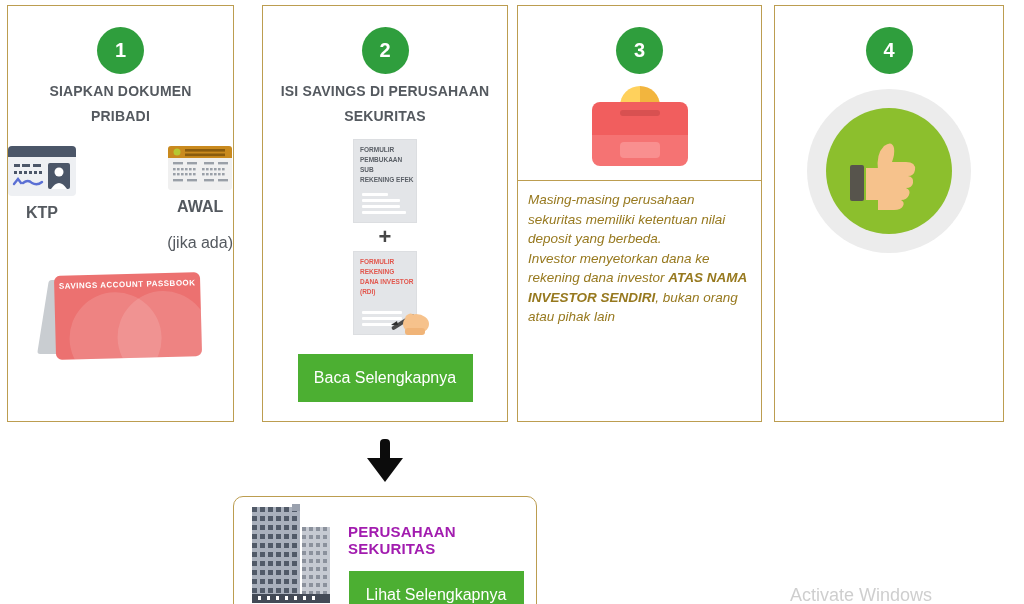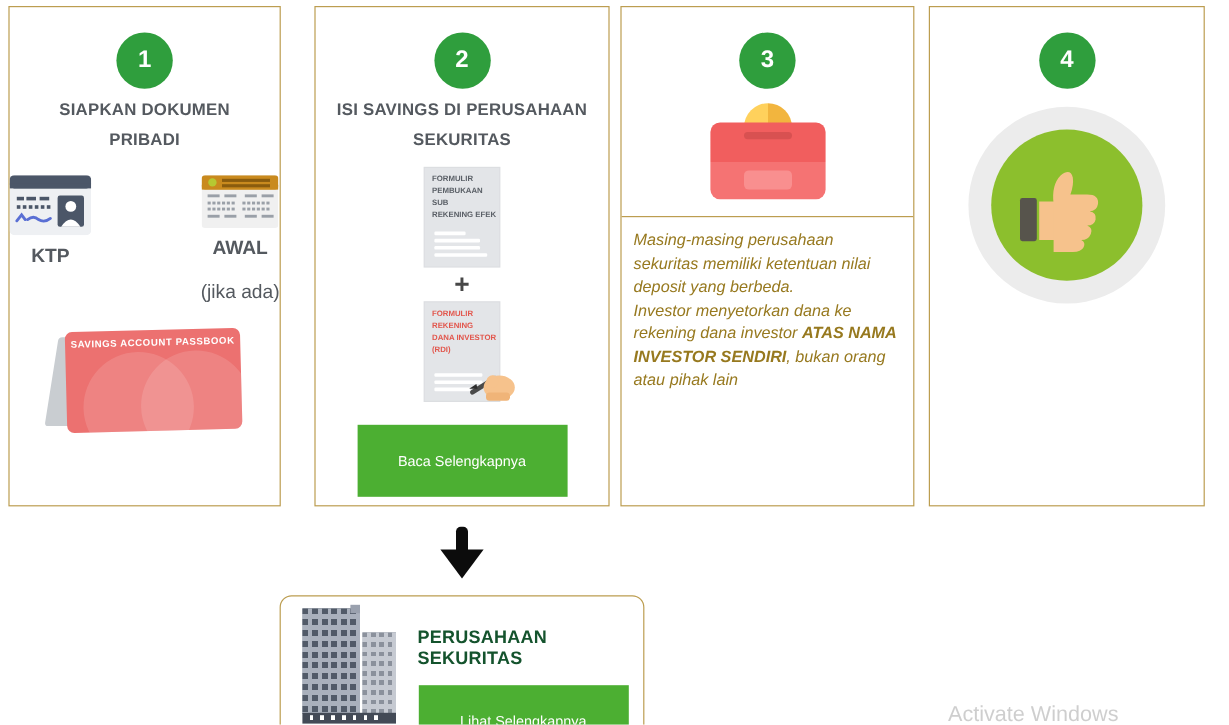--- a/index.html
+++ b/index.html
@@ -34,21 +34,21 @@
   
   .form-paper{position:relative;width:62px;height:82px;background:#e3e5e8;box-shadow:0 0 0 1px #dcdee1;}
   .form-text{white-space:pre-line;font-weight:bold;padding:5px 0 0 6px;line-height:1.55;
         font-size:6.5px;color:#5a5f66;}
   .form-text.red{color:#e2574d;}
   .bars{position:absolute;left:8px;bottom:8px;}
   .bar{height:3px;background:#fff;margin-top:3px;border-radius:1px;}
   .plus-sign{font-size:22px;font-weight:900;color:#474747;line-height:1;margin:4px 0;}
   .hand-pen{position:absolute;right:-16px;bottom:-6px;}
   .btn{border:none;background:#4caf32;color:#fff;font-family:"Liberation Sans",sans-serif;
-        font-size:12px;padding:0;width:175px;height:60px;cursor:pointer;}
+        font-size:16px;padding:0;width:175px;height:48px;cursor:pointer;}
   .card2-btn{margin-top:20px;}
   
   .wallet{position:relative;width:96px;height:80px;margin-top:12px;}
   .coin{position:absolute;left:28px;top:0;width:40px;height:40px;border-radius:50%;
         background:linear-gradient(90deg,#ffd15c 0 50%,#f2b53e 50% 100%);}
   .wallet-body{position:absolute;left:0;top:16px;width:96px;height:64px;border-radius:8px;
         background:linear-gradient(180deg,#f15e5e 0 52%,#f57373 52% 100%);}
   .wallet-slot{position:absolute;left:28px;top:8px;width:40px;height:6px;border-radius:3px;background:#d85151;}
   .wallet-pocket{position:absolute;left:28px;bottom:8px;width:40px;height:16px;border-radius:4px;background:#f98f8f;}
   .divider3{width:100%;border-top:1px solid #bc9d50;margin-top:14px;}
@@ -69,21 +69,21 @@
           repeating-linear-gradient(180deg,#515a68 0 5px,#a9b0bc 5px 9px);}
   .tower1-cap{position:absolute;left:40px;bottom:92px;width:8px;height:7px;background:#9aa1ae;}
   .tower2{position:absolute;left:50px;bottom:8px;width:28px;height:68px;background:#c6cad2;
         background-image:
           repeating-linear-gradient(90deg,transparent 0 4px,#c6cad2 4px 7px),
           repeating-linear-gradient(180deg,#8b919c 0 4px,#c6cad2 4px 8px);}
   .b-base{position:absolute;left:0;bottom:0;width:78px;height:9px;background:#434a56;
         background-image:repeating-linear-gradient(90deg,#fff 0 3px,#434a56 3px 9px);
         background-size:60px 4px;background-repeat:no-repeat;background-position:6px 2px;}
   .bc-right{display:flex;flex-direction:column;align-items:center;margin-left:12px;flex:1;}
-  .bc-title{font-size:15px;font-weight:bold;color:#14532d;margin-top:16px;letter-spacing:.2px;}
+  .bc-title{font-size:15px;font-weight:bold;color:#a21caf;margin-top:16px;letter-spacing:.2px;}
   .bc-btn{margin-top:14px;}
   .watermark{position:absolute;left:790px;top:585px;font-size:18px;color:#a7a7a7;opacity:.55;}
 </style>
 </head>
 <body>
 
 <div id="screen">
 
   <div class="card" id="card1">
     <div class="step-circle">1</div>

